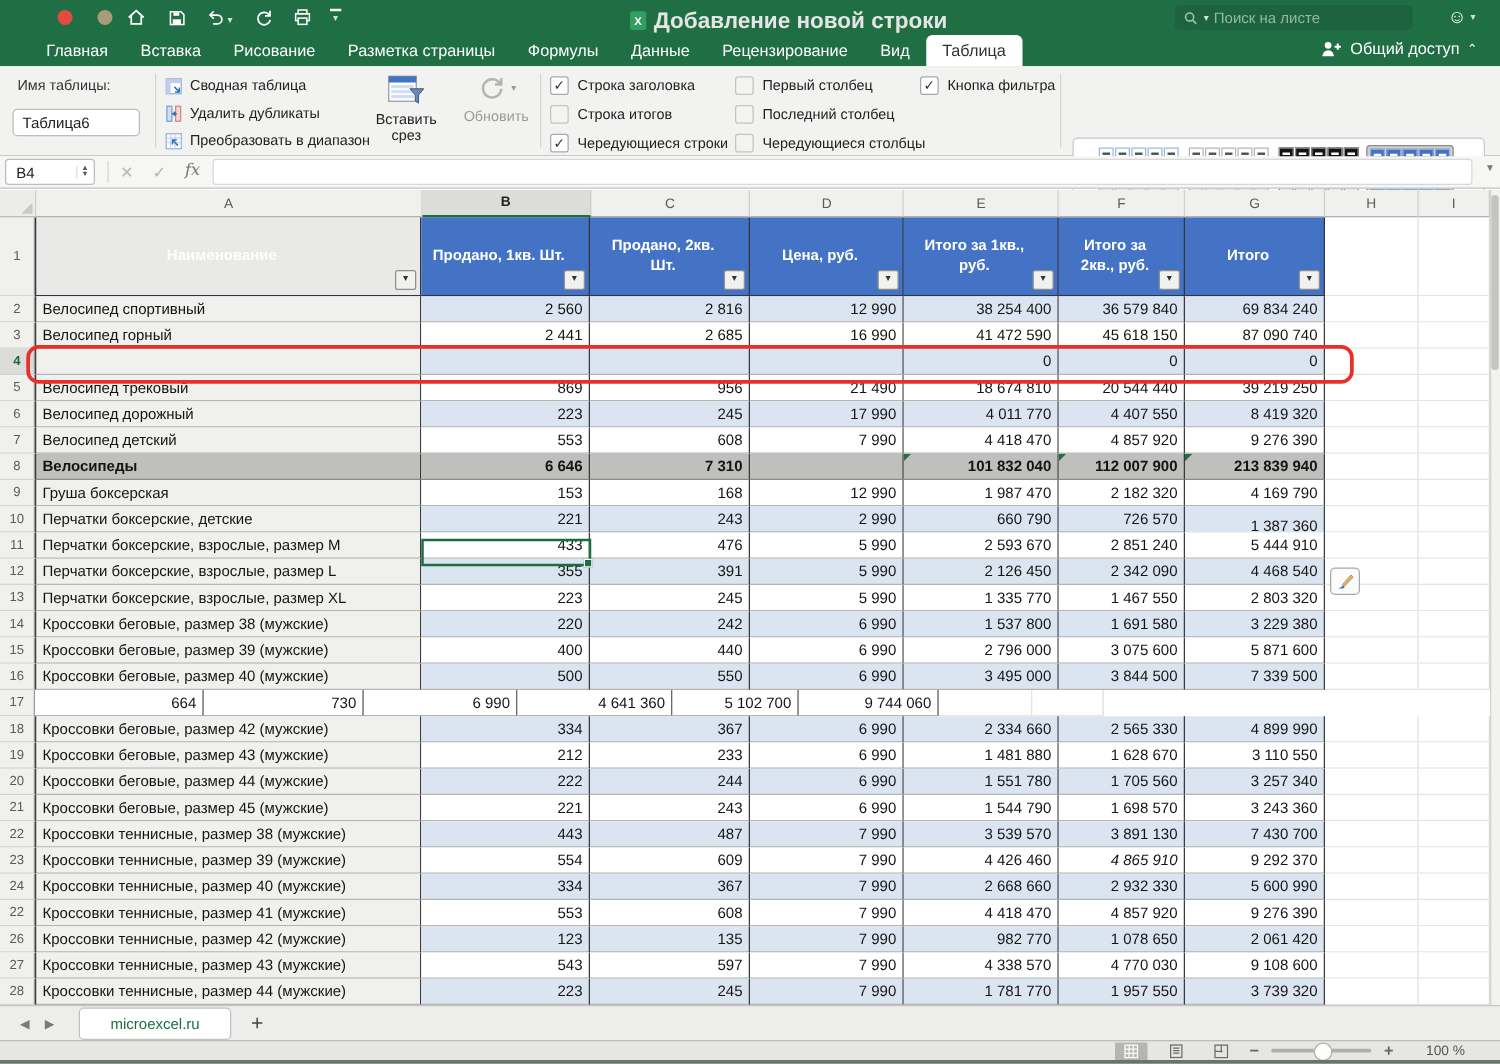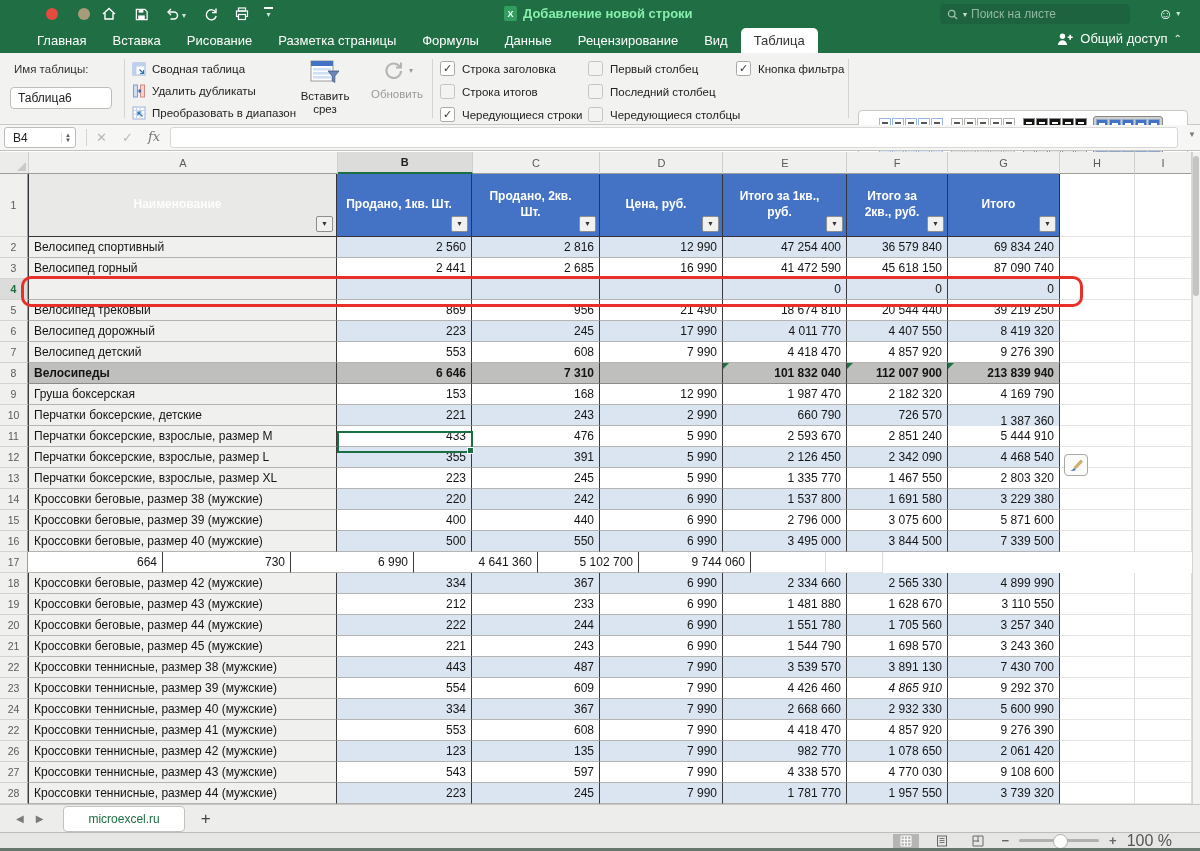--- a/index.html
+++ b/index.html
@@ -5,21 +5,21 @@
   html,body{margin:0;padding:0;}
   body{width:1200px;height:851px;position:relative;overflow:hidden;
        font-family:"Liberation Sans",sans-serif;background:#fff;
        -webkit-font-smoothing:antialiased;}
   .abs{position:absolute;box-sizing:border-box;}
 
   
   #titlebar{left:0;top:0;width:1200px;height:28px;background:#20704496;background:#206e44;}
   .dot{width:12px;height:12px;border-radius:50%;top:8px;}
   .qat-ic{top:5px;width:18px;height:18px;display:flex;align-items:center;justify-content:center;color:#fff;}
-  #doc-title{top:6px;color:#86efac;font-size:13px;font-weight:bold;white-space:nowrap;}
+  #doc-title{top:6px;color:#e5e5e5;font-size:18px;font-weight:bold;white-space:nowrap;}
   #doc-icon{width:13px;height:15px;background:#2f9e5f;border-radius:2px;color:#fff;font-size:9px;font-weight:bold;
             display:flex;align-items:center;justify-content:center;}
   #searchbox{top:4px;left:940px;width:190px;height:20px;background:#1d6340;border-radius:4px;
              display:flex;align-items:center;padding:0 6px;gap:4px;}
   #searchbox .ph{color:#93b9a3;font-size:12px;}
   .caret{font-size:8px;color:#cfe3d6;}
 
   
   #tabsrow{left:0;top:28px;width:1200px;height:25px;background:#206e44;}
   .rtab{display:inline-block;height:25px;line-height:25px;padding:0 13px;color:#fff;font-size:13px;cursor:default;}
@@ -97,21 +97,21 @@
   #sheettab{margin-left:14px;height:24px;background:#fff;border:1px solid #c2c2c0;border-radius:4px;color:#1b6e42;
             font-size:12px;display:flex;align-items:center;padding:0 24px;}
   #addsheet{color:#444;font-size:17px;padding:0 16px;}
   #statusbar{left:0;top:832px;width:1200px;height:16px;background:#e6e6e4;border-top:1px solid #bcbcba;}
   #bottomstrip{left:0;top:848px;width:1200px;height:3px;background:#66766d;}
   #statusctl{position:absolute;right:28px;top:833px;height:15px;display:flex;align-items:center;gap:10px;}
   .view-ic{width:26px;height:14px;display:flex;align-items:center;justify-content:center;}
   .view-ic.active{background:#b5b5b3;}
   #zoomtrack{width:80px;height:3px;background:#b0b0ae;border-radius:2px;position:relative;}
   #zoomknob{position:absolute;left:34px;top:-5px;width:13px;height:13px;background:#fdfdfc;border:1px solid #b0b0ae;border-radius:50%;}
-  #zoomlabel{font-size:16px;color:#555;}
+  #zoomlabel{font-size:11px;color:#555;margin-left:16px;}
   .pm{font-size:13px;color:#666;font-weight:bold;}
 </style>
 </head>
 <body>
 
 <div id="titlebar" class="abs">
   <div class="dot abs" style="left:46px;background:#e34b41;"></div>
   <div class="dot abs" style="left:78px;background:#a89b7a;"></div>
   <div class="qat-ic abs" style="left:100px;">
     <svg width="16" height="16" viewBox="0 0 16 16">
@@ -688,21 +688,21 @@
         </div>
         <div class="cell ext" style="width: 75px; height: 63px;"></div>
         <div class="cell ext" style="width: 57px; height: 63px;"></div>
       </div>
       <div class="grow" style="top: 85px; height: 21px;">
         <div class="rnum">2</div>
         <div class="cell acol" style="width: 309px; height: 21px;">Велосипед спортивный</div>
         <div class="cell num band" style="width: 135px; height: 21px;">2 560</div>
         <div class="cell num band" style="width: 128px; height: 21px;">2 816</div>
         <div class="cell num band" style="width: 123px; height: 21px;">12 990</div>
-        <div class="cell num band" style="width: 124px; height: 21px;">47 254 400</div>
+        <div class="cell num band" style="width: 124px; height: 21px;">38 254 400</div>
         <div class="cell num band" style="width: 101px; height: 21px;">36 579 840</div>
         <div class="cell num band" style="width: 112px; height: 21px;">69 834 240</div>
         <div class="cell ext" style="width: 75px; height: 21px;"></div>
         <div class="cell ext" style="width: 57px; height: 21px;"></div>
       </div>
       <div class="grow" style="top: 106px; height: 21px;">
         <div class="rnum">3</div>
         <div class="cell acol" style="width: 309px; height: 21px;">Велосипед горный</div>
         <div class="cell num" style="width: 135px; height: 21px; padding-left: 45px;">2 441</div>
         <div class="cell num" style="width: 128px; height: 21px;">2 685</div>

